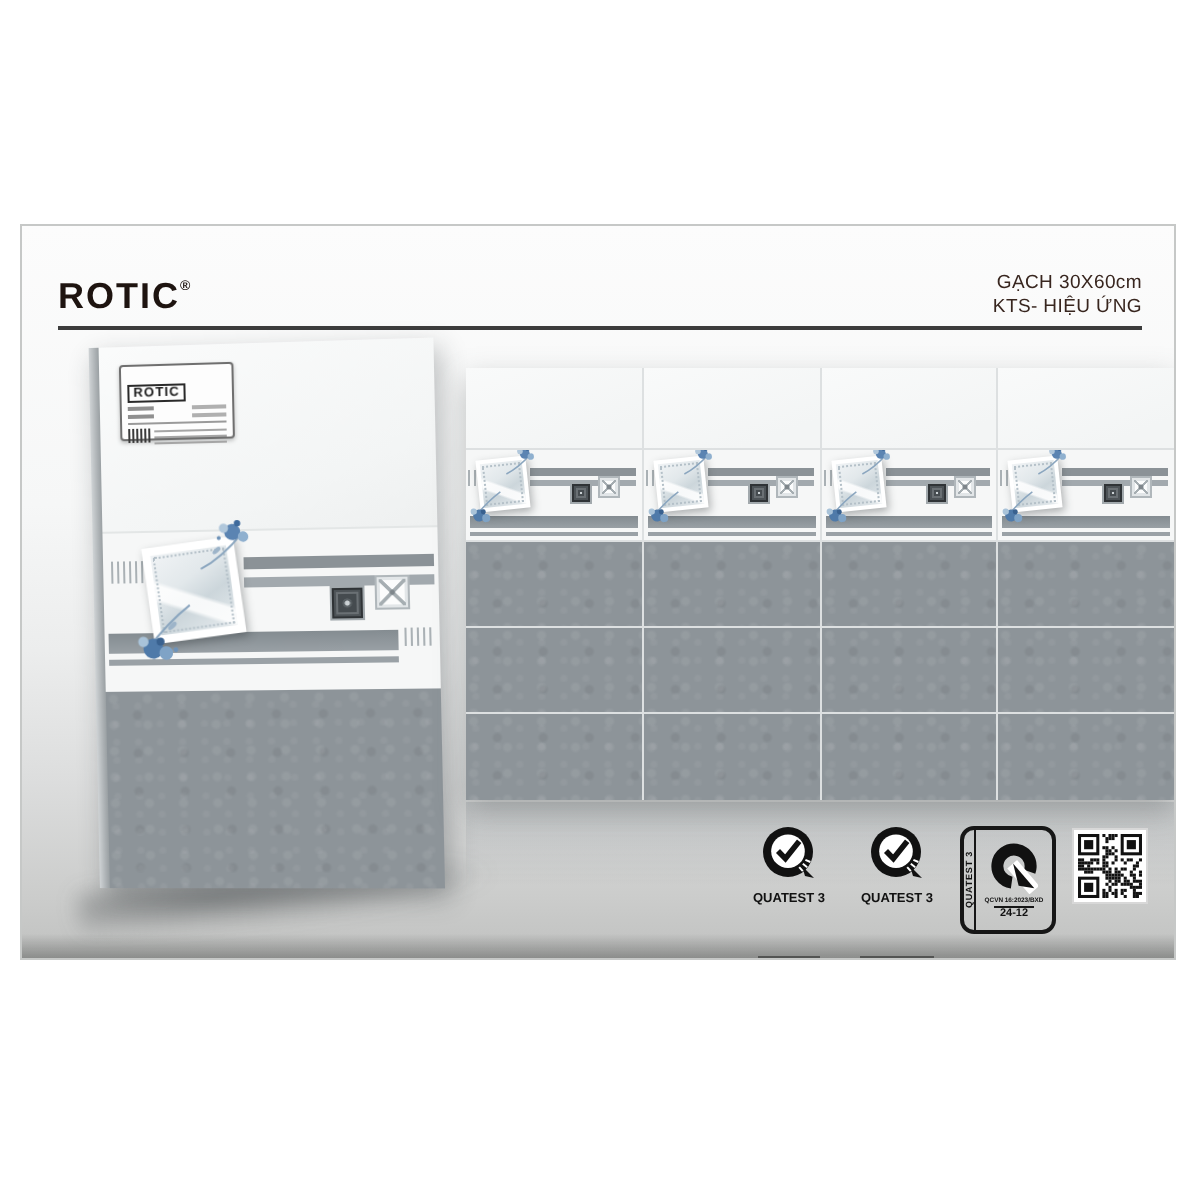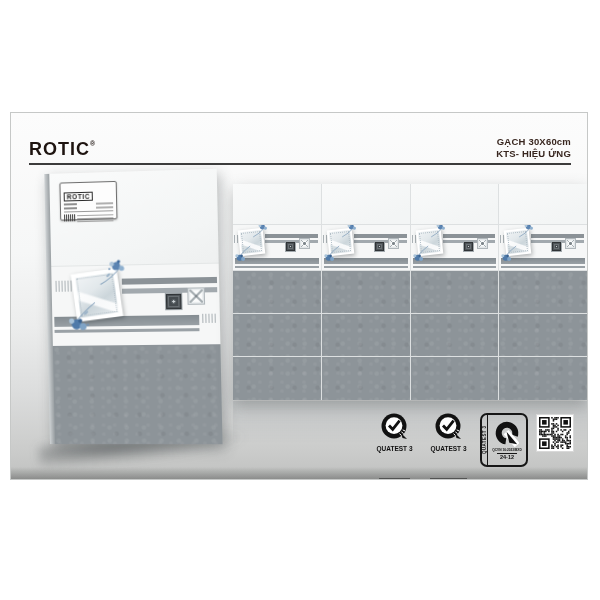--- a/index.html
+++ b/index.html
@@ -7,21 +7,21 @@
        font-family:"Liberation Sans",sans-serif;color:var(--text-dark,#2a1b16);}
   .stage{position:absolute;left:10px;top:112px;width:578px;height:368px;box-sizing:border-box;
          border:1px solid #c6c8c7;overflow:hidden;
          background:linear-gradient(180deg,#fcfcfc 0%,#f6f7f7 38%,#eceded 58%,#dcdddd 76%,#cbcccb 92%,#c0c1c0 100%);}
   .stage::after{content:"";position:absolute;left:0;right:0;bottom:0;height:12px;
          background:linear-gradient(180deg,rgba(104,106,104,0) 0%,rgba(96,98,96,0.55) 100%);}
   
   .hdr-brand{position:absolute;left:18px;top:22px;font-weight:800;font-size:18px;line-height:18px;
              letter-spacing:1px;color:#1e1410;}
   .hdr-brand sup{font-size:7px;font-weight:700;vertical-align:9px;letter-spacing:0;}
-  .hdr-right{position:absolute;right:16px;top:23px;text-align:right;font-weight:700;
+  .hdr-right{position:absolute;right:16px;top:23px;text-align:right;font-weight:400;
              font-size:9.5px;line-height:12px;color:#38261f;letter-spacing:0.2px;}
   .hdr-rule{position:absolute;left:18px;right:16px;top:50px;height:2px;background:#3c3c3c;}
   
   .board-shadow{position:absolute;left:28px;top:324px;width:208px;height:24px;
       background:radial-gradient(ellipse at 32% 35%,rgba(50,55,58,0.5),rgba(50,55,58,0) 72%);
       filter:blur(5px);transform:rotate(-5deg);}
   .board{position:absolute;left:35px;top:61px;width:170px;height:270px;background:#f7f8f8;
          transform:perspective(900px) rotateY(-6deg) rotateZ(-1.2deg);transform-origin:0 30%;
          box-shadow:3px 5px 12px rgba(40,45,50,0.3);}
   .board-edge{position:absolute;left:0;top:0;bottom:0;width:5px;

